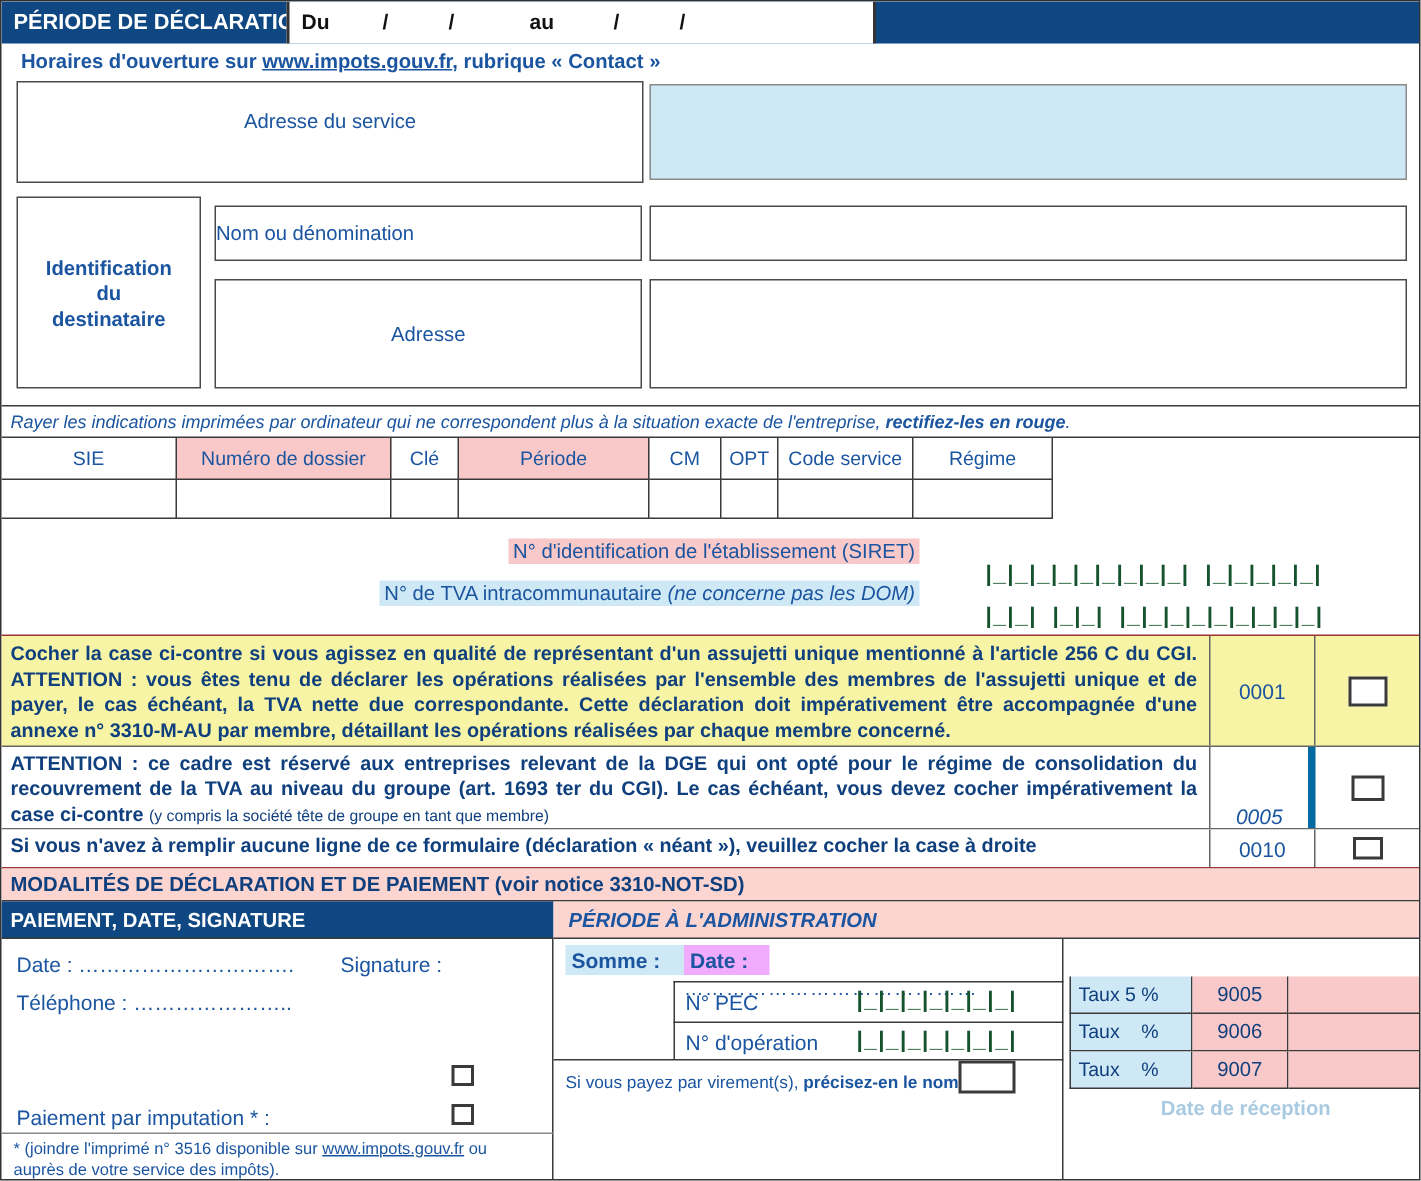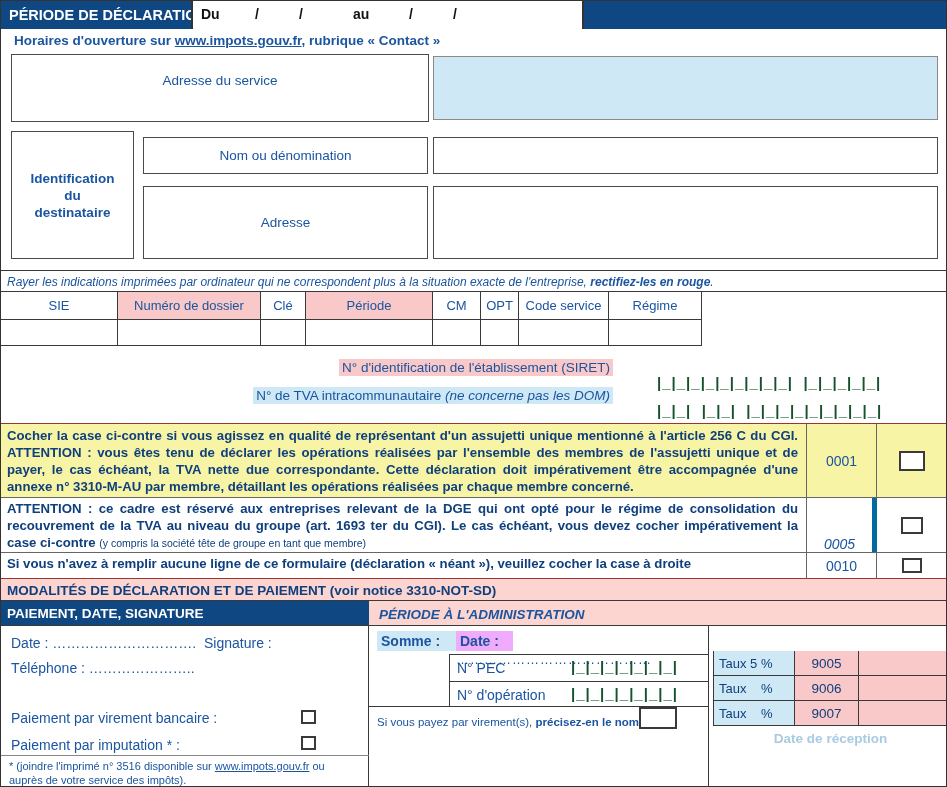--- a/index.html
+++ b/index.html
@@ -49,21 +49,21 @@
   </div>
   <div class="abs" style="left:432px;top:55px;width:505px;height:64px;background:#cfe8f6;border:1px solid #8a8a8a;"></div>
 
   <div class="abs box" style="left:10px;top:130px;width:123px;height:128px;display:flex;align-items:center;justify-content:center;">
     <div class="blue bold center" style="font-size:13.5px;line-height:17px;">
       <div>Identification</div>
       <div>du</div>
       <div>destinataire</div>
     </div>
   </div>
-  <div class="abs box" style="left:142px;top:136px;width:285px;height:37px;display:flex;align-items:center;justify-content:center;">
+  <div class="abs box" style="left:142px;top:136px;width:285px;height:37px;display:flex;align-items:center;">
     <span class="blue" style="font-size:13.5px;">Nom ou dénomination</span>
   </div>
   <div class="abs box" style="left:432px;top:136px;width:505px;height:37px;"></div>
   <div class="abs box" style="left:142px;top:185px;width:285px;height:73px;display:flex;align-items:center;justify-content:center;">
     <span class="blue" style="font-size:13.5px;">Adresse</span>
   </div>
   <div class="abs box" style="left:432px;top:185px;width:505px;height:73px;"></div>
 
   <div class="abs" style="left:0;top:269px;width:947px;height:22px;border-top:1px solid #3a3a3a;border-bottom:1px solid #3a3a3a;line-height:20px;padding-left:6px;">
     <span class="blue italic" style="font-size:12px;">
@@ -164,23 +164,22 @@
     <span class="navy bold" style="font-size:13.5px;">MODALITÉS DE DÉCLARATION ET DE PAIEMENT (voir notice 3310-NOT-SD)</span>
   </div>
 
   <div class="abs bluebar" style="left:0;top:600px;width:368px;height:25px;line-height:25px;padding-left:6px;font-size:13.5px;border-bottom:1px solid #3a3a3a;">PAIEMENT, DATE, SIGNATURE</div>
   <div class="abs pinkbar" style="left:368px;top:600px;width:579px;height:25px;line-height:25px;padding-left:10px;border-bottom:1px solid #3a3a3a;">
     <span class="blue bold italic" style="font-size:13.5px;">PÉRIODE À L'ADMINISTRATION</span>
   </div>
 
   <div class="abs" style="left:0;top:625px;width:368px;height:161px;border-right:1.5px solid #3a3a3a;">
     <div class="abs blue" style="left:10px;top:9px;font-size:14px;">Date : ………………………….</div>
-    <div class="abs blue" style="left:203px;top:9px;font-size:14px;">Signature :</div>
+    <div class="abs blue" style="left:226px;top:9px;font-size:14px;">Signature :</div>
     <div class="abs blue" style="left:10px;top:34px;font-size:14px;">Téléphone : …………………..</div>
-    <div class="abs blue" style="left:10px;top:84px;font-size:14px;">Paiement par virement bancaire :</div>
     <span class="chk abs" style="left:300px;top:84px;width:15px;height:14px;"></span>
     <div class="abs blue" style="left:10px;top:111px;font-size:14px;">Paiement par imputation * :</div>
     <span class="chk abs" style="left:300px;top:110px;width:15px;height:14px;"></span>
     <div class="abs" style="left:0;top:129px;width:368px;border-top:1px solid #888;"></div>
     <div class="abs blue" style="left:8px;top:133px;width:352px;font-size:11px;line-height:14px;">
       <span>* (joindre l'imprimé n° 3516 disponible sur </span><a class="lnk" style="font-weight:normal;">www.impots.gouv.fr</a><span> ou auprès de votre service des impôts).</span>
     </div>
   </div>
 
   <div class="abs" style="left:368px;top:625px;width:340px;height:161px;border-right:1.5px solid #3a3a3a;">

